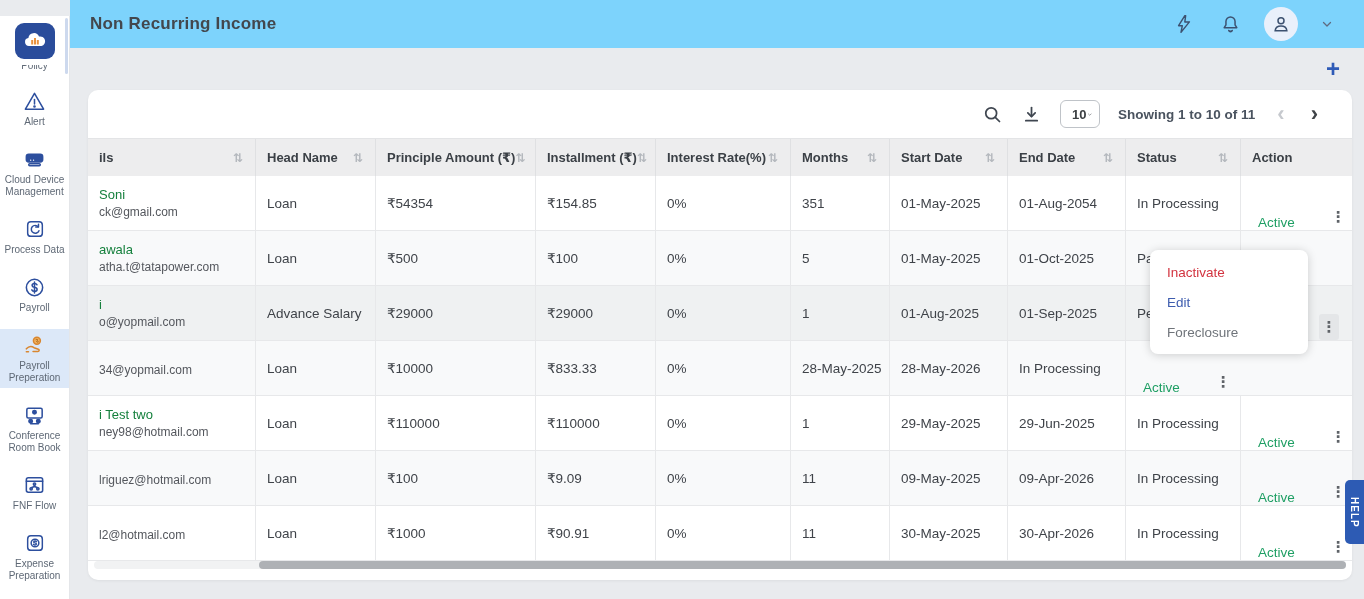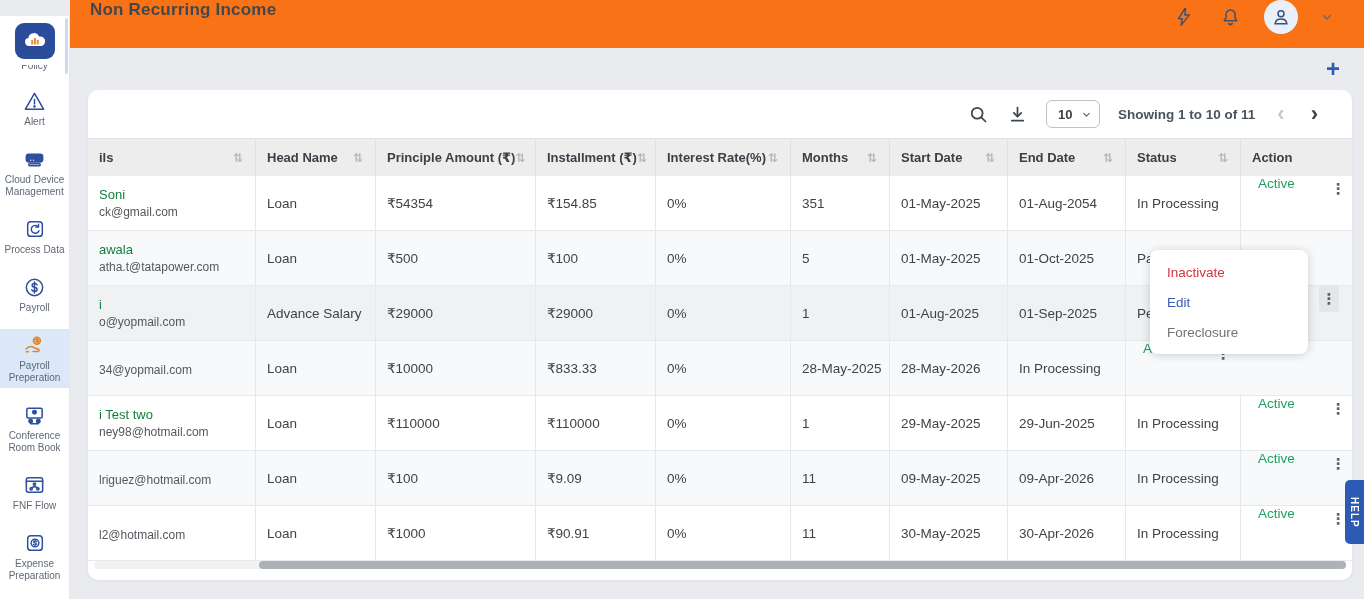--- a/index.html
+++ b/index.html
@@ -16,42 +16,42 @@
   .nav { display:flex; flex-direction:column; align-items:center; gap:11px; padding-top:2px; }
   .nav-item { width:70px; display:flex; flex-direction:column; align-items:center; gap:3px;
     cursor:pointer; padding:4px 2px; }
   .nav-item .s-label { font-size:10px; line-height:1.2; color:#5e6875; text-align:center; }
   .nav-item.active { background:#dce8f8; }
   .nav-item.clipped { height:9px; overflow:hidden; padding:0; }
   .nav-item.clipped .s-label { margin-top:-5px; }
   .s-icon { width:24px; height:24px; display:flex; align-items:center; justify-content:center; }
 
   
-  .topbar { position:absolute; left:70px; top:0; right:0; height:48px; background:#f97316;
-    display:flex; align-items:flex-start; justify-content:space-between; padding:0 30px 0 20px; z-index:10; }
+  .topbar { position:absolute; left:70px; top:0; right:0; height:48px; background:#7dd3fc;
+    display:flex; align-items:center; justify-content:space-between; padding:0 30px 0 20px; z-index:10; }
   .topbar h1 { font-size:17px; font-weight:700; color:#43474d; letter-spacing:.2px; }
   .top-icons { display:flex; align-items:center; gap:22px; }
   .tb-ic { width:24px; height:24px; cursor:pointer; display:flex; align-items:center; justify-content:center; }
   .avatar { width:34px; height:34px; border-radius:50%; background:#e9f0fb; display:flex;
     align-items:center; justify-content:center; cursor:pointer; }
   .tb-chev { cursor:pointer; display:flex; align-items:center; }
 
   
   .content { position:absolute; left:70px; top:48px; right:0; bottom:0; background:#e9ebee; }
   .add-btn { position:absolute; top:9px; right:24px; font-size:24px; font-weight:600;
     color:#2f5bb7; cursor:pointer; line-height:1; }
 
   .card { position:absolute; left:18px; top:42px; width:1264px; height:490px; background:#fff;
     border-radius:10px; box-shadow:0 1px 3px rgba(0,0,0,.06); }
 
   
   .toolbar { height:48px; display:flex; align-items:center; justify-content:flex-end;
     gap:18px; padding:0 30px 0 0; }
   .tool-ic { cursor:pointer; display:flex; align-items:center; justify-content:center; }
-  .page-size { width:54px; height:28px; border:1px solid #bfc3c8; border-radius:6px;
+  .page-size { width:40px; height:28px; border:1px solid #bfc3c8; border-radius:6px;
     display:flex; align-items:center; justify-content:space-between; padding:0 7px 0 11px;
     font-size:13px; font-weight:700; color:#3c4043; cursor:pointer; }
   .showing { font-size:13.5px; font-weight:700; color:#4a535f; }
   .pg { font-size:22px; line-height:1; font-weight:600; cursor:pointer; padding:0 4px; }
   .pg.prev { color:#c6c9ce; }
   .pg.next { color:#3f4347; }
 
   
   .thead, .tr { display:grid; grid-template-columns:168px 120px 160px 120px 135px 99px 118px 118px 115px 1fr; }
   .thead { background:#ededee; height:38px; border-top:1px solid #e3e4e6; }
@@ -60,21 +60,21 @@
   .th:last-child { border-right:none; }
   .th-sort { font-size:12px; color:#b4b8bd; cursor:pointer; font-family:"DejaVu Sans",sans-serif; }
   .tbody .tr { height:55px; border-bottom:1px solid #e7e8ea; background:#fff; }
   .tbody .tr:nth-child(even) { background:#f8f9fa; }
   .tbody .tr.hovered { background:#eff1f2; }
   .td { border-right:1px solid #e7e8ea; padding:0 8px 0 11px; display:flex; flex-direction:column;
     justify-content:center; font-size:13.5px; color:#3f4349; overflow:hidden; white-space:nowrap; }
   .td:last-child { border-right:none; }
   .nm { font-size:13px; color:#15803d; margin-bottom:3px; }
   .em { font-size:12px; color:#54575d; }
-  .td.c-action { flex-direction:row; align-items:flex-start; justify-content:space-between; padding:0 13px 0 17px;gap:36px; }
+  .td.c-action { flex-direction:row; align-items:flex-end; justify-content:space-between; padding:0 13px 0 17px;gap:36px; }
   .active-lbl { color:#1f9f64; font-size:13.5px; cursor:pointer; }
   .kebab { font-size:15px; font-weight:700; color:#5f6368; cursor:pointer; width:20px; height:26px;
     display:flex; align-items:center; justify-content:center; border-radius:3px;
     font-family:"DejaVu Sans",sans-serif; }
   .kebab.on { background:#e4e6e8; }
 
   
   .hscroll { position:absolute; left:6px; right:6px; bottom:11px; height:8px; background:#f1f2f3; border-radius:4px; }
   .hthumb { position:absolute; left:165px; right:0; top:0; height:8px; background:#aeb1b5; border-radius:4px; cursor:pointer; }
 

